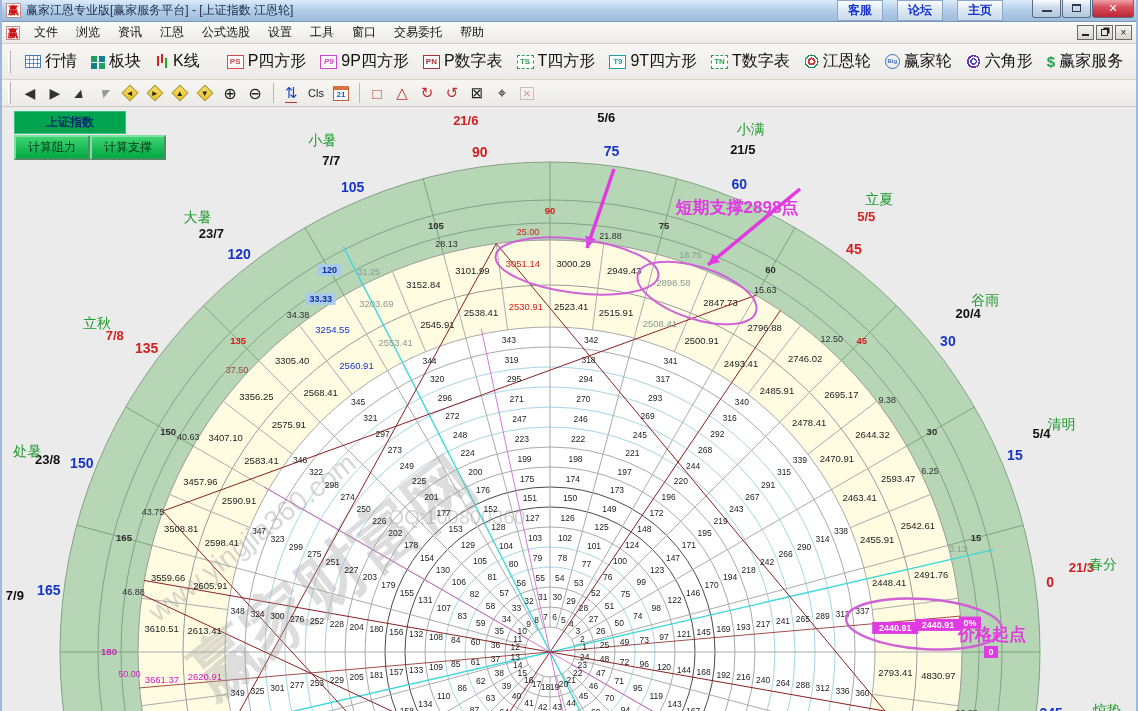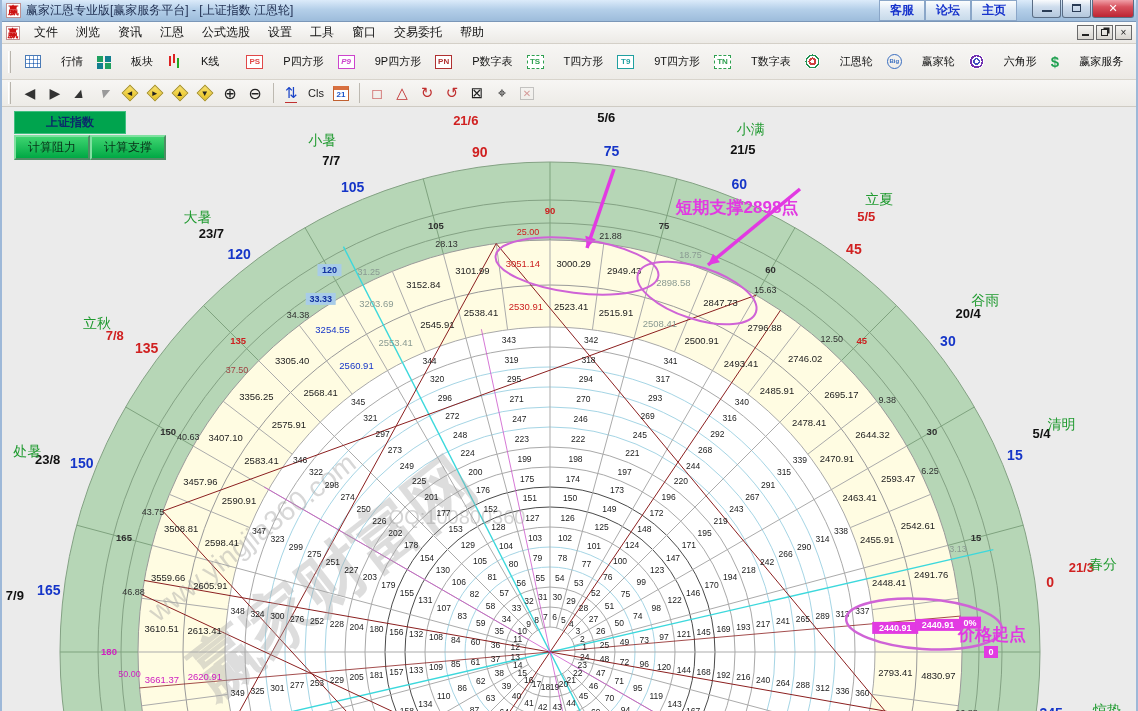--- a/index.html
+++ b/index.html
@@ -4,38 +4,38 @@
 <style>
 *{margin:0;padding:0;box-sizing:border-box}
 html,body{width:1138px;height:711px;overflow:hidden}
 body{font-family:"Liberation Sans","DejaVu Sans",sans-serif;font-size:12px;background:#ebebeb}
 #app{position:relative;width:1138px;height:711px;background:#ebebeb;border-left:2px solid #9db8d8;border-right:2px solid #9db8d8;overflow:hidden}
 
 .titlebar{height:22px;background:linear-gradient(#dcebfa,#b4cfe9 45%,#9dbcdb);display:flex;align-items:center;border-bottom:1px solid #7b97b8;padding-left:4px}
 .app-ico{display:inline-block;width:15px;height:15px;background:#fff;border:1px solid #c09090;color:#cc1111;font-weight:bold;font-size:11px;line-height:13px;text-align:center;margin-right:5px}
 .title-text{color:#1d2c4e;font-size:12px}
 .tb-right{margin-left:auto;display:flex;align-items:center;height:100%}
-.hdr-btn{display:inline-block;min-width:46px;padding:1px 8px;margin-right:0;background:linear-gradient(#fdfefe,#dce8f4 50%,#c8daea);border:1px solid #8aa6c8;color:#1733cc;font-weight:bold;font-size:12px;text-align:center;cursor:pointer}
+.hdr-btn{display:inline-block;min-width:46px;padding:1px 8px;margin-right:14px;background:linear-gradient(#fdfefe,#dce8f4 50%,#c8daea);border:1px solid #8aa6c8;color:#1733cc;font-weight:bold;font-size:12px;text-align:center;cursor:pointer}
 .win-btns{display:flex;margin-left:14px;margin-right:2px;align-self:flex-start}
 .win-btn{width:29px;height:18px;border:1px solid #5a6d85;border-top:none;background:linear-gradient(#fafcfe,#cfdded 40%,#b4c8dd);color:#2a3c55;font-size:11px;line-height:16px;text-align:center;cursor:pointer;border-radius:0 0 3px 3px;margin-left:1px}
 .win-btn.close{width:42px;background:linear-gradient(#f0a0a8,#d8525e 40%,#bc2433);color:#fff;font-weight:bold}
 .mini-glyph{display:inline-block;width:10px;border-bottom:2px solid #2a3c55;height:9px}
 .maxi-glyph{display:inline-block;width:9px;height:8px;border:1px solid #2a3c55;border-top:2px solid #2a3c55}
 
 .menubar{height:22px;background:linear-gradient(#fbfbfa,#eceae6);display:flex;align-items:center;padding-left:4px;border-bottom:1px solid #d4d0c8}
 .menu-item{padding:2px 9px;color:#111;cursor:pointer}
 .mdi{margin-left:auto;display:flex;margin-right:4px}
 .mdi-btn{width:17px;height:15px;background:linear-gradient(#f4f3f1,#d9d6d0);border:1px solid #6a6a6a;margin-left:2px;font-size:10px;line-height:13px;text-align:center;color:#222;cursor:pointer}
 .mdi-min{display:inline-block;width:7px;border-bottom:2px solid #222;height:8px}
 .mdi-res{display:inline-block;width:7px;height:7px;border:1px solid #222;box-shadow:2px -2px 0 -0.5px #222}
 
 .toolbar1{height:36px;background:linear-gradient(#f7f6f4,#edebe7);display:flex;align-items:center;border-bottom:1px solid #d8d4cc;padding-left:6px}
 .grip{width:3px;height:22px;border-left:1px solid #fff;border-right:1px solid #b8b4ac;margin-right:7px}
 .tb1-item{display:flex;align-items:center;padding:3px 7px;cursor:pointer;color:#111}
-.tb1-item .lbl{margin-left:20px;font-size:11px}
+.tb1-item .lbl{margin-left:4px;font-size:16px}
 .ibox{display:inline-block;width:17px;height:14px;font-size:8px;font-weight:bold;line-height:12px;text-align:center;background:#fff}
 .ico-grid{display:inline-block;width:16px;height:13px;border:1px solid #4a7ab5;background:
  repeating-linear-gradient(90deg,#fff 0 3px,#6f9bd1 3px 4px),repeating-linear-gradient(#fff 0 3px,#6f9bd1 3px 4px);background-blend-mode:multiply}
 .ico-blocks{display:inline-block;width:6px;height:6px;background:#1fa05f;box-shadow:8px 0 #127f8f,0 7px #127f8f,8px 7px #1fa05f;margin-right:8px;margin-bottom:6px}
 .ico-kline{display:inline-block;width:14px;height:15px;background:
  linear-gradient(#d22 0 0) 2px 2px/2px 10px no-repeat,
  linear-gradient(#d22 0 0) 6px 0px/2px 9px no-repeat,
  linear-gradient(#2a2 0 0) 10px 4px/2px 10px no-repeat}
 .ico-target{display:inline-block;width:15px;height:15px;border-radius:50%;background:radial-gradient(circle,#fff 0 2px,#d04040 2px 4px,#fff 4px 5.5px,#209050 5.5px 7px,#fff 7px)}
 .ico-big{display:inline-block;width:15px;height:15px;border-radius:50%;border:1.5px solid #3a6ec0;color:#3a6ec0;font-size:6px;font-weight:bold;line-height:12px;text-align:center}

